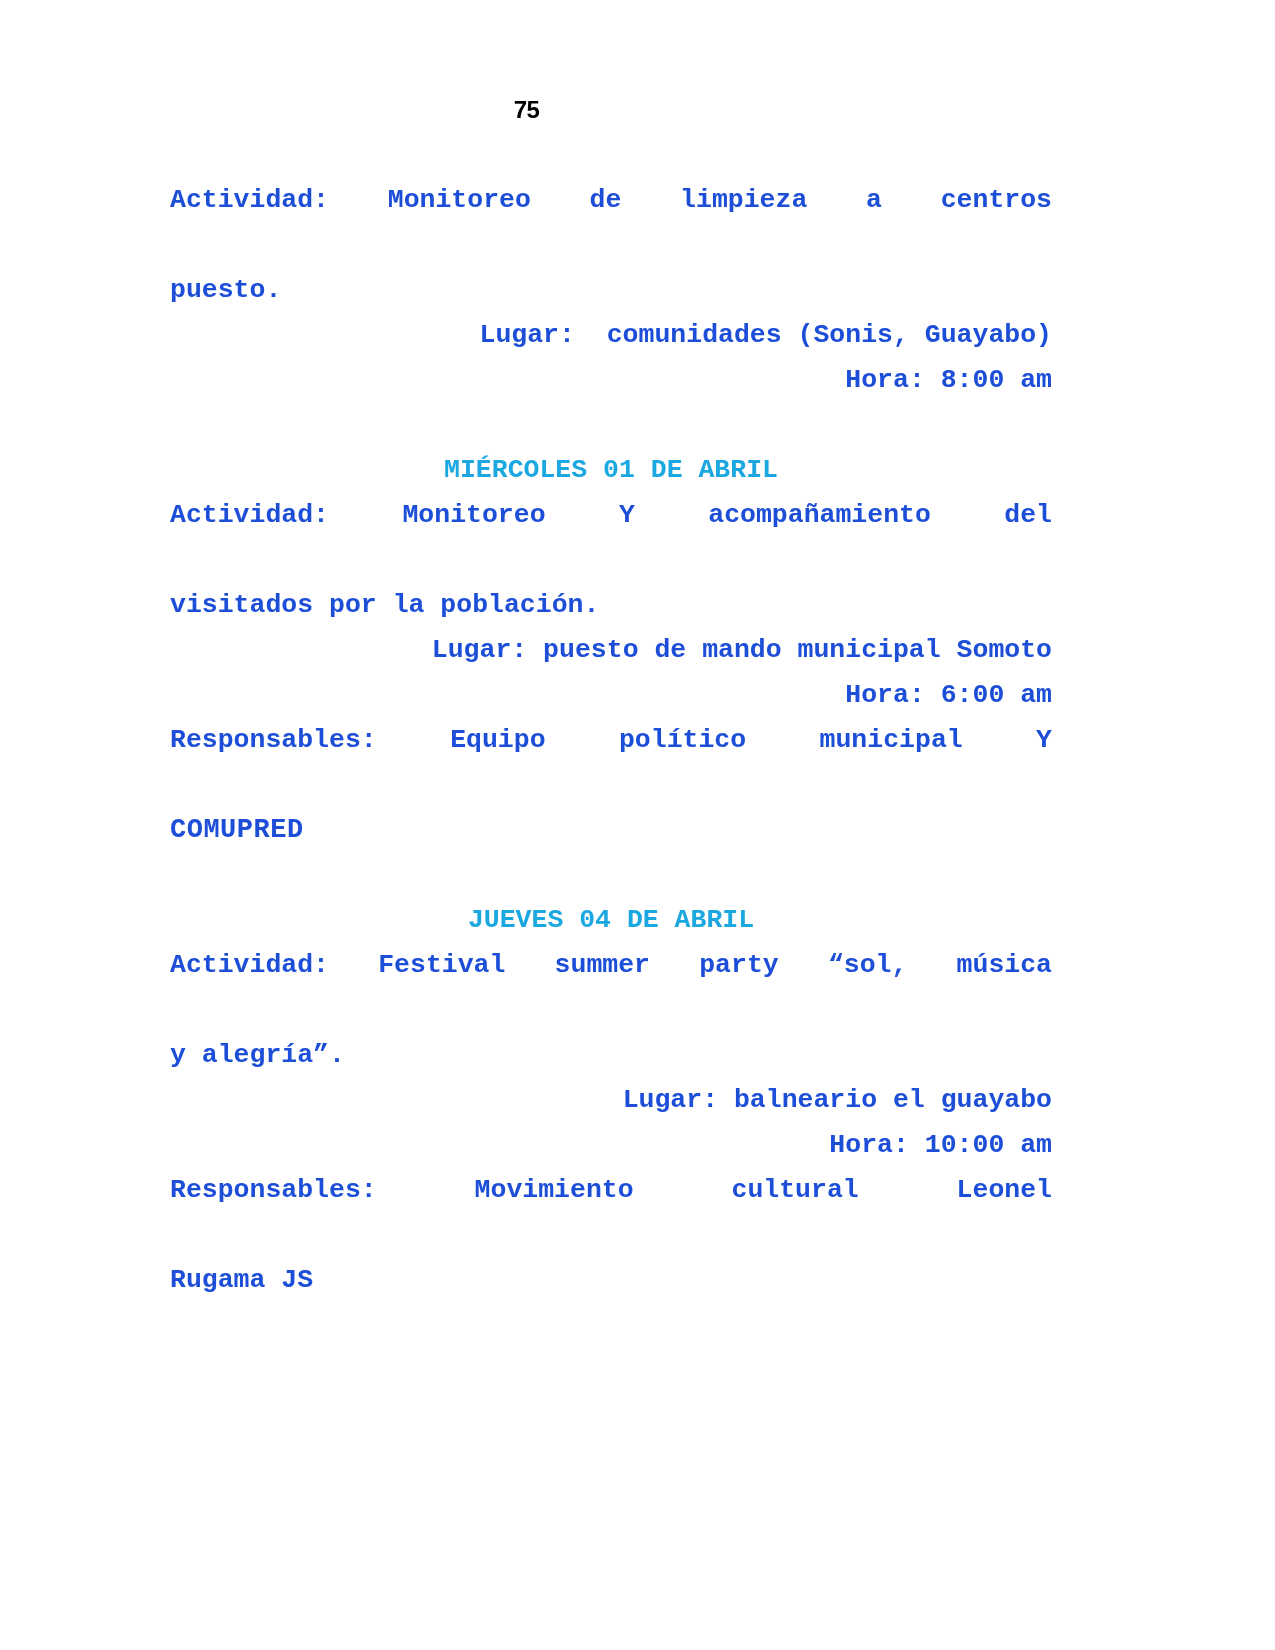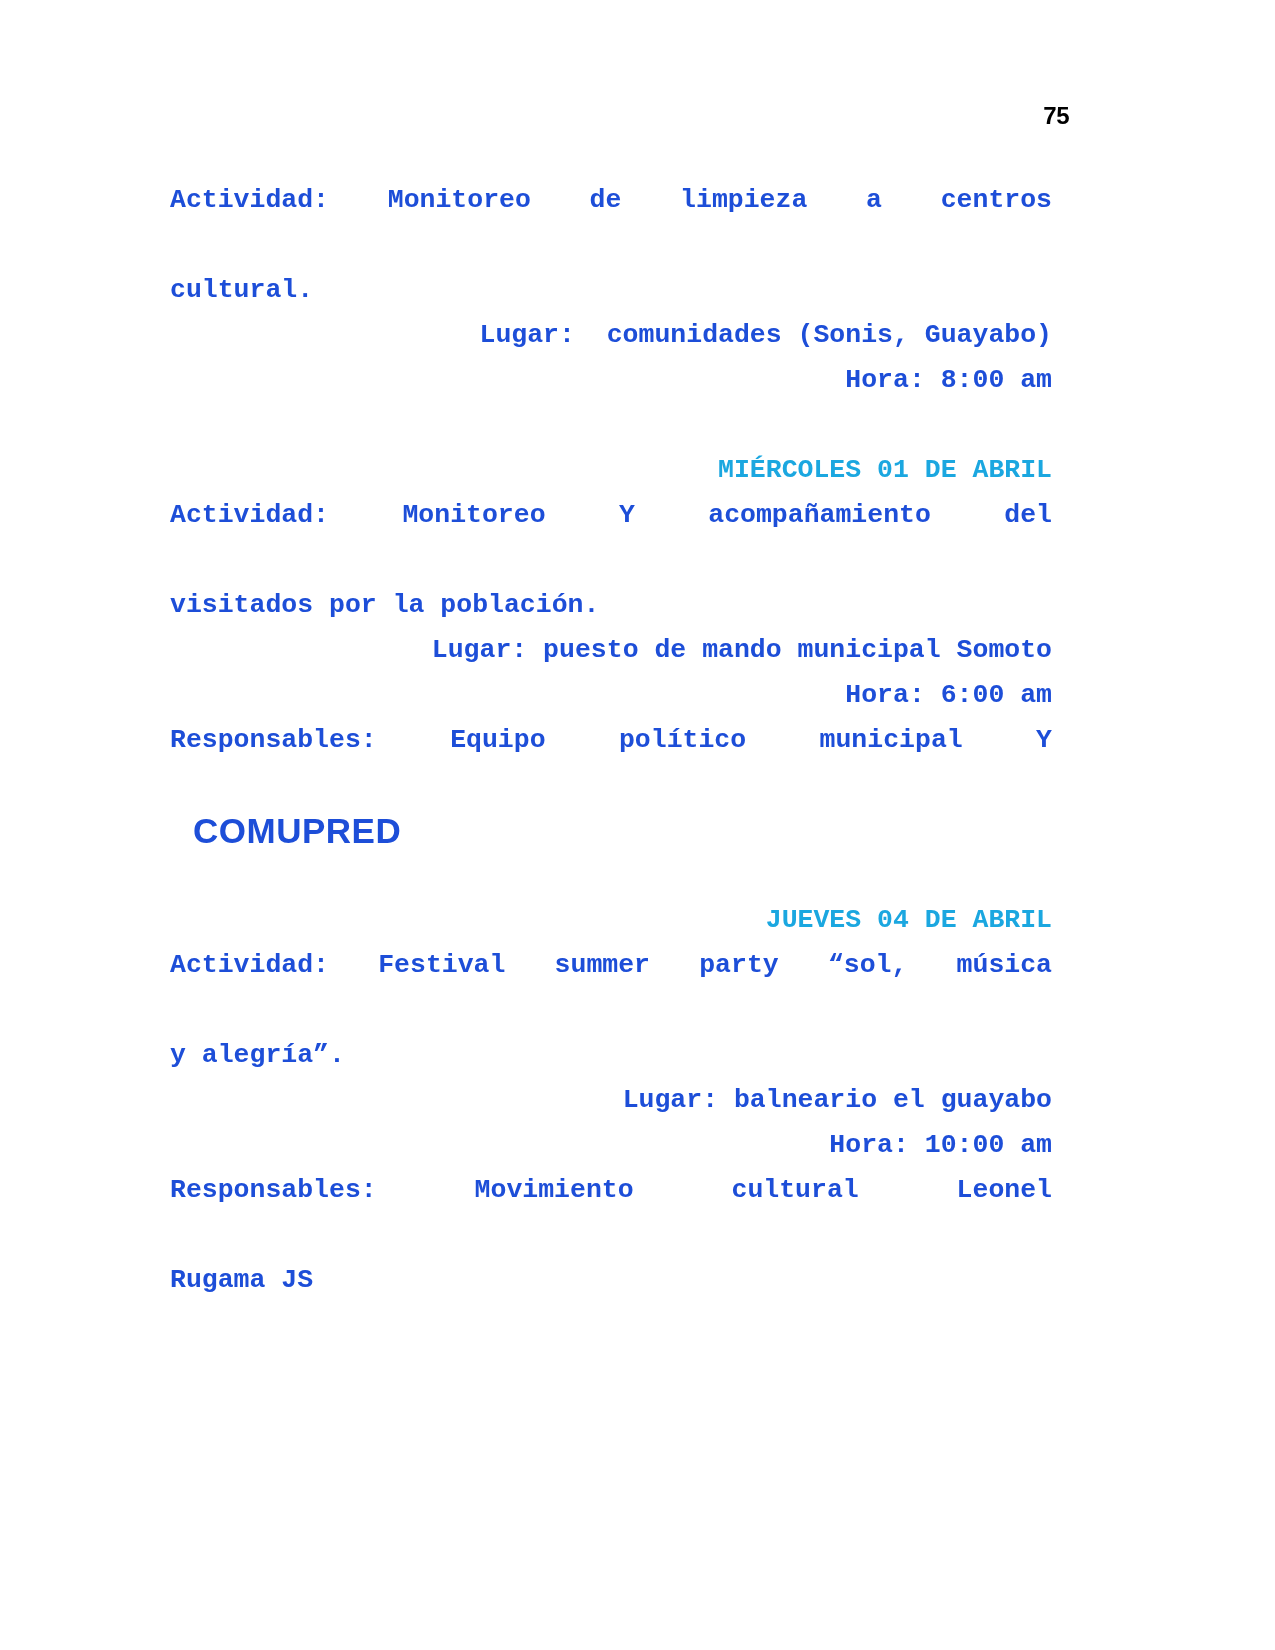--- a/index.html
+++ b/index.html
@@ -16,31 +16,30 @@
     margin: 0 auto;
     background: #ffffff;
     overflow: hidden;
     font-family: "Liberation Mono", "DejaVu Sans Mono", monospace;
     -webkit-font-smoothing: none;
   }
 
   
   .page-number {
     position: absolute;
-    top: 104px;
+    top: 98px;
     left: 0;
     width: 1053px;
-    text-align: right;
+    text-align: center;
     font-family: "Liberation Sans", "DejaVu Sans", sans-serif;
     font-weight: bold;
     font-size: 24px;
     line-height: 1;
     color: #000000;
     letter-spacing: -0.5px;
-    padding-left: 16px;
   }
 
   
   .body-block {
     position: absolute;
     top: 178px;
     left: 170px;
     width: 882px;
   }
 
@@ -64,35 +63,34 @@
 
   
 
   .heading {
     font-family: "Liberation Mono", "DejaVu Sans Mono", monospace;
     font-weight: bold;
     font-size: 26.5px;
     line-height: 45px;
     color: #1BA7E0;
     margin: 0;
-    text-align: right;
+    text-align: center;
     white-space: pre;
   }
 
   .spacer-block {
     height: 45px;
   }
 
   
   .condensed {
-    font-family: Liberation Sans, sans-serif;
+    font-family: Liberation Mono, monospace;
     font-weight: bold;
-    font-size: 35px;
+    font-size: 27px;
     letter-spacing: 0.5px;
-    margin-left: 23px;
   }
 
   
   .jline {
     display: block;
     text-align: justify;
   }
   .jline::after {
     content: "";
     display: inline-block;
@@ -105,21 +103,21 @@
 </style>
 </head>
 <body>
 
 <div class="page">
 
   <div class="page-number">75</div>
 
   <div class="body-block">
 
-    <div class="para"><span class="jline">Actividad: Monitoreo de limpieza a centros</span><span class="jline last">cultural.</span></div>
+    <div class="para"><span class="jline">Actividad: Monitoreo de limpieza a centros</span><span class="jline last">puesto.</span></div>
 
     <div class="para nostretch">Lugar:  comunidades (Sonis, Guayabo)</div>
 
     <div class="para nostretch">Hora: 8:00 am</div>
 
 
     <div class="spacer-block"></div>
 
     <div class="heading">MIÉRCOLES 01 DE ABRIL</div>
 

